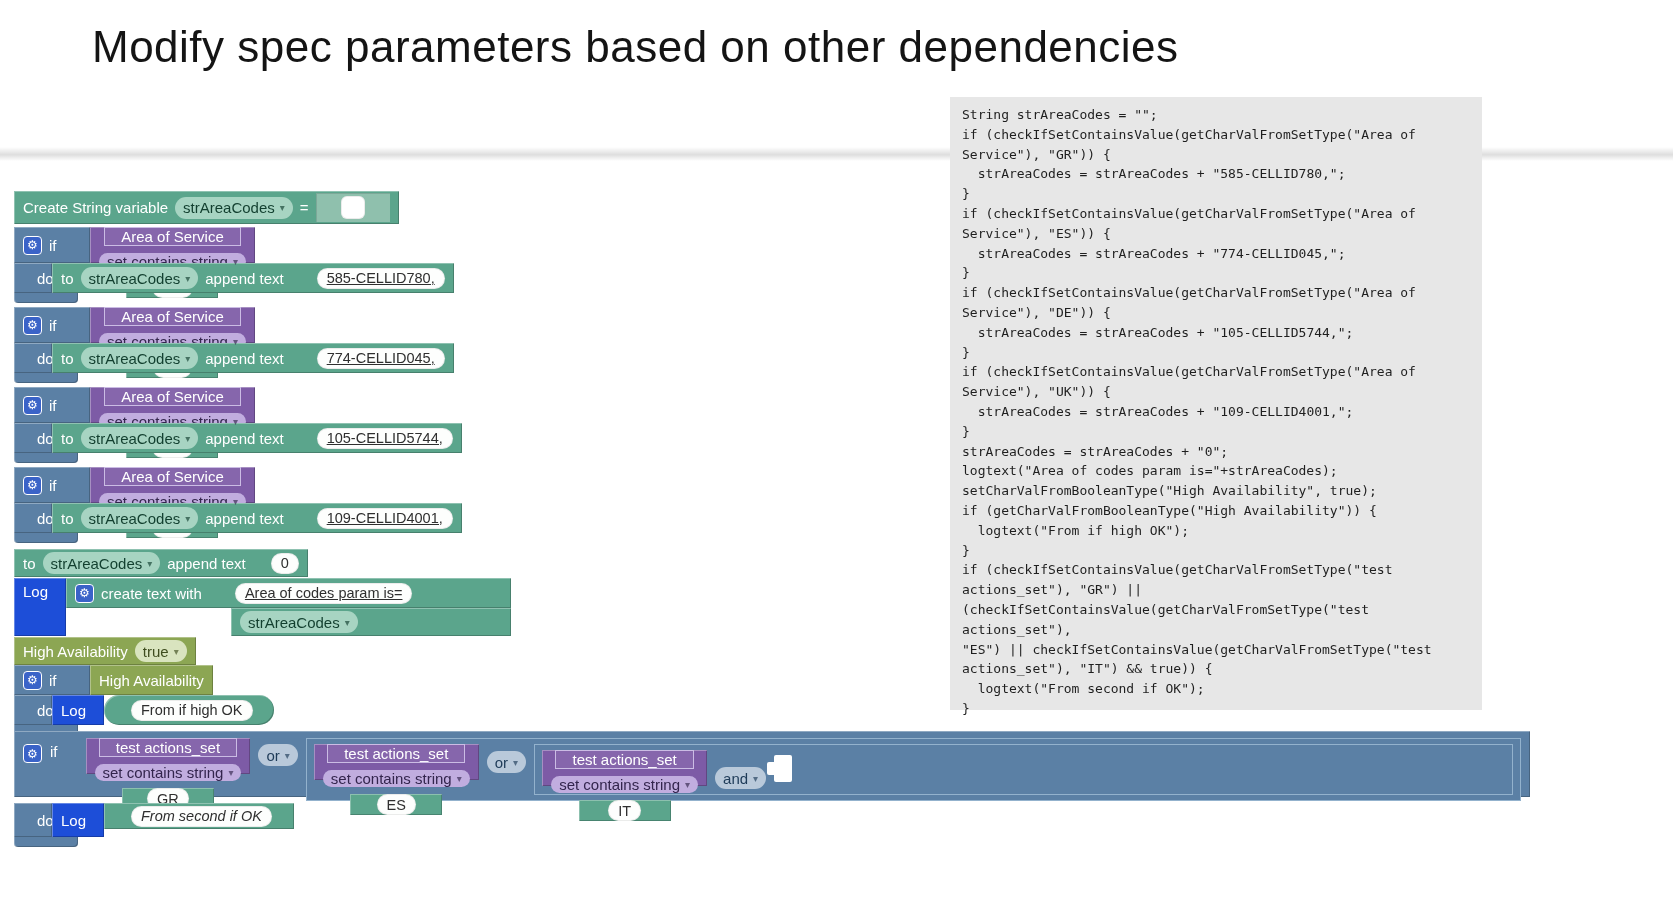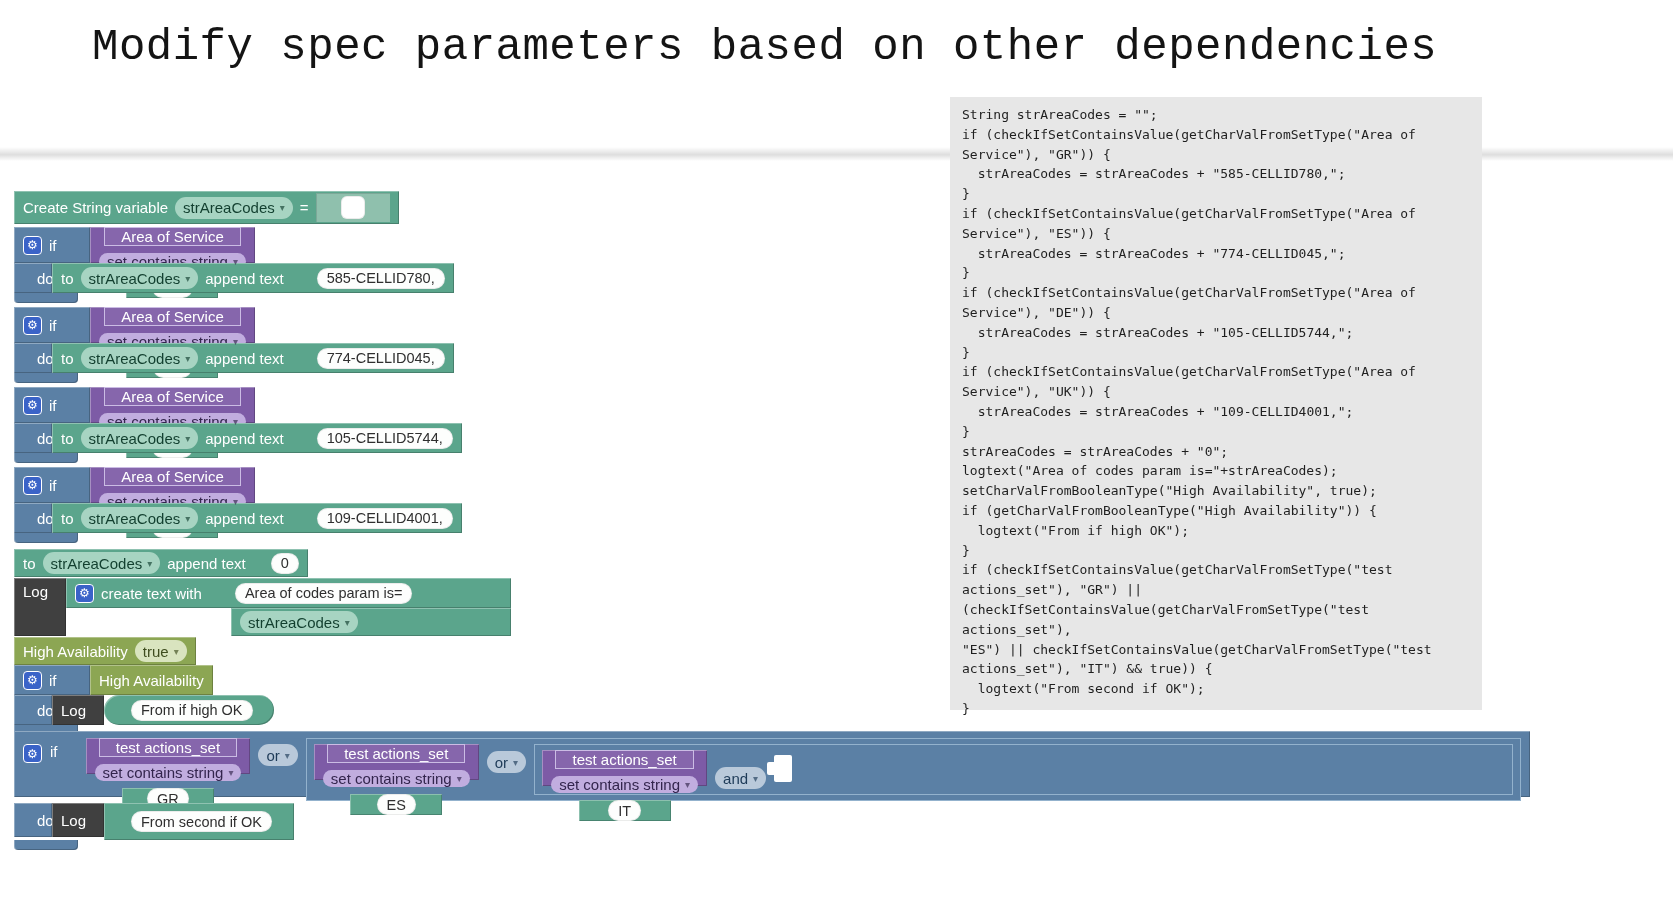--- a/index.html
+++ b/index.html
@@ -9,39 +9,39 @@
     background:#fff; font-family:"Liberation Sans", sans-serif;
   }
   
   .shadow-band {
     position:absolute; left:0; top:147px; width:1673px; height:14px;
     background:linear-gradient(to bottom, rgba(0,0,0,0), rgba(0,0,0,0.13) 55%, rgba(255,255,255,0));
     z-index:0;
   }
   .page-title {
     position:absolute; left:92px; top:22px; z-index:2;
-    font-size:44px; font-weight:300; color:#141414; letter-spacing:0.5px;font-family:Liberation Mono, monospace;
+    font-size:44px; font-weight:300; color:#141414; letter-spacing:0.5px;
   }
   
   .code-panel {
     position:absolute; left:950px; top:97px; width:532px; height:613px;
     background:#e7e7e7; z-index:1; padding:8px 12px;
   }
   .code-panel pre {
     font-family:"DejaVu Sans Mono", monospace; font-size:13px; line-height:19.8px;
     color:#1f1f1f; white-space:pre-wrap;
   }
   
   .stack { position:absolute; z-index:2; }
   .row { display:flex; align-items:stretch; }
   .blue    { background:#5b80a5; }
   .green   { background:#5ba58c; }
   .purple  { background:#7d5ba6;flex-direction:column; }
   .olive   { background:#8ca653; }
-  .magenta { background:#404040; }
+  .magenta { background:#1d4ed8; }
   .blk {
     display:flex; align-items:center; gap:7px; padding:0 9px;
     color:#fff; font-size:15px;
     box-shadow: inset 1px 1px 0 rgba(255,255,255,0.32), inset -1px -1px 0 rgba(0,0,0,0.22);
   }
   .h33 { height:33px; } .h30 { height:30px; } .h28 { height:28px; } .h36 { height:36px; }
   .lbl { white-space:nowrap; }
   .gear {
     width:19px; height:19px; background:#3a63c8; border:1.5px solid #fff; border-radius:4px;
     display:flex; align-items:center; justify-content:center;
@@ -81,21 +81,21 @@
                box-shadow: inset 1px 1px 0 rgba(0,0,0,0.12); }
   .inner {
     border:1px solid #93b2cd; background:#5b80a5; display:flex; align-items:flex-start;
     gap:8px; padding:5px 7px; flex:1;
   }
   .white-socket { position:relative; width:18px; height:27px; background:#fff; border-radius:2px; flex:0 0 auto; }
   .white-socket::before {
     content:""; position:absolute; left:-7px; top:7px; width:8px; height:13px; background:#fff; border-radius:2px 0 0 2px;
   }
   .logchip { width:52px; justify-content:flex-start; }
-  .ml18 { margin-left:18px; } .ml26 { margin-left:26px; }
+  .ml18 { margin-left:18px; } .ml26 { margin-left:26px;text-decoration:underline; }
 </style>
 </head>
 <body>
 
 <div id="canvas">
 
   <div class="shadow-band"></div>
 
   <div class="page-title">Modify spec parameters based on other dependencies</div>
 
@@ -402,20 +402,20 @@
         </div>
       </div>
     </div>
     <div class="row" style="margin-top:6px;">
       <div class="blk blue h32 do-rail" style="height:34px;">
         <span class="lbl">do</span>
       </div>
       <div class="blk magenta logchip" style="height:34px;">
         <span class="lbl">Log</span>
       </div>
-      <div class="blk green" style="height:37px; min-width:190px;">
+      <div class="blk green" style="height:26px; min-width:190px;font-style:italic;">
         <span class="wfield ml18">From second if OK</span>
       </div>
     </div>
     <div class="foot blue"></div>
   </div>
 
 </div>
 
 </body></html>

